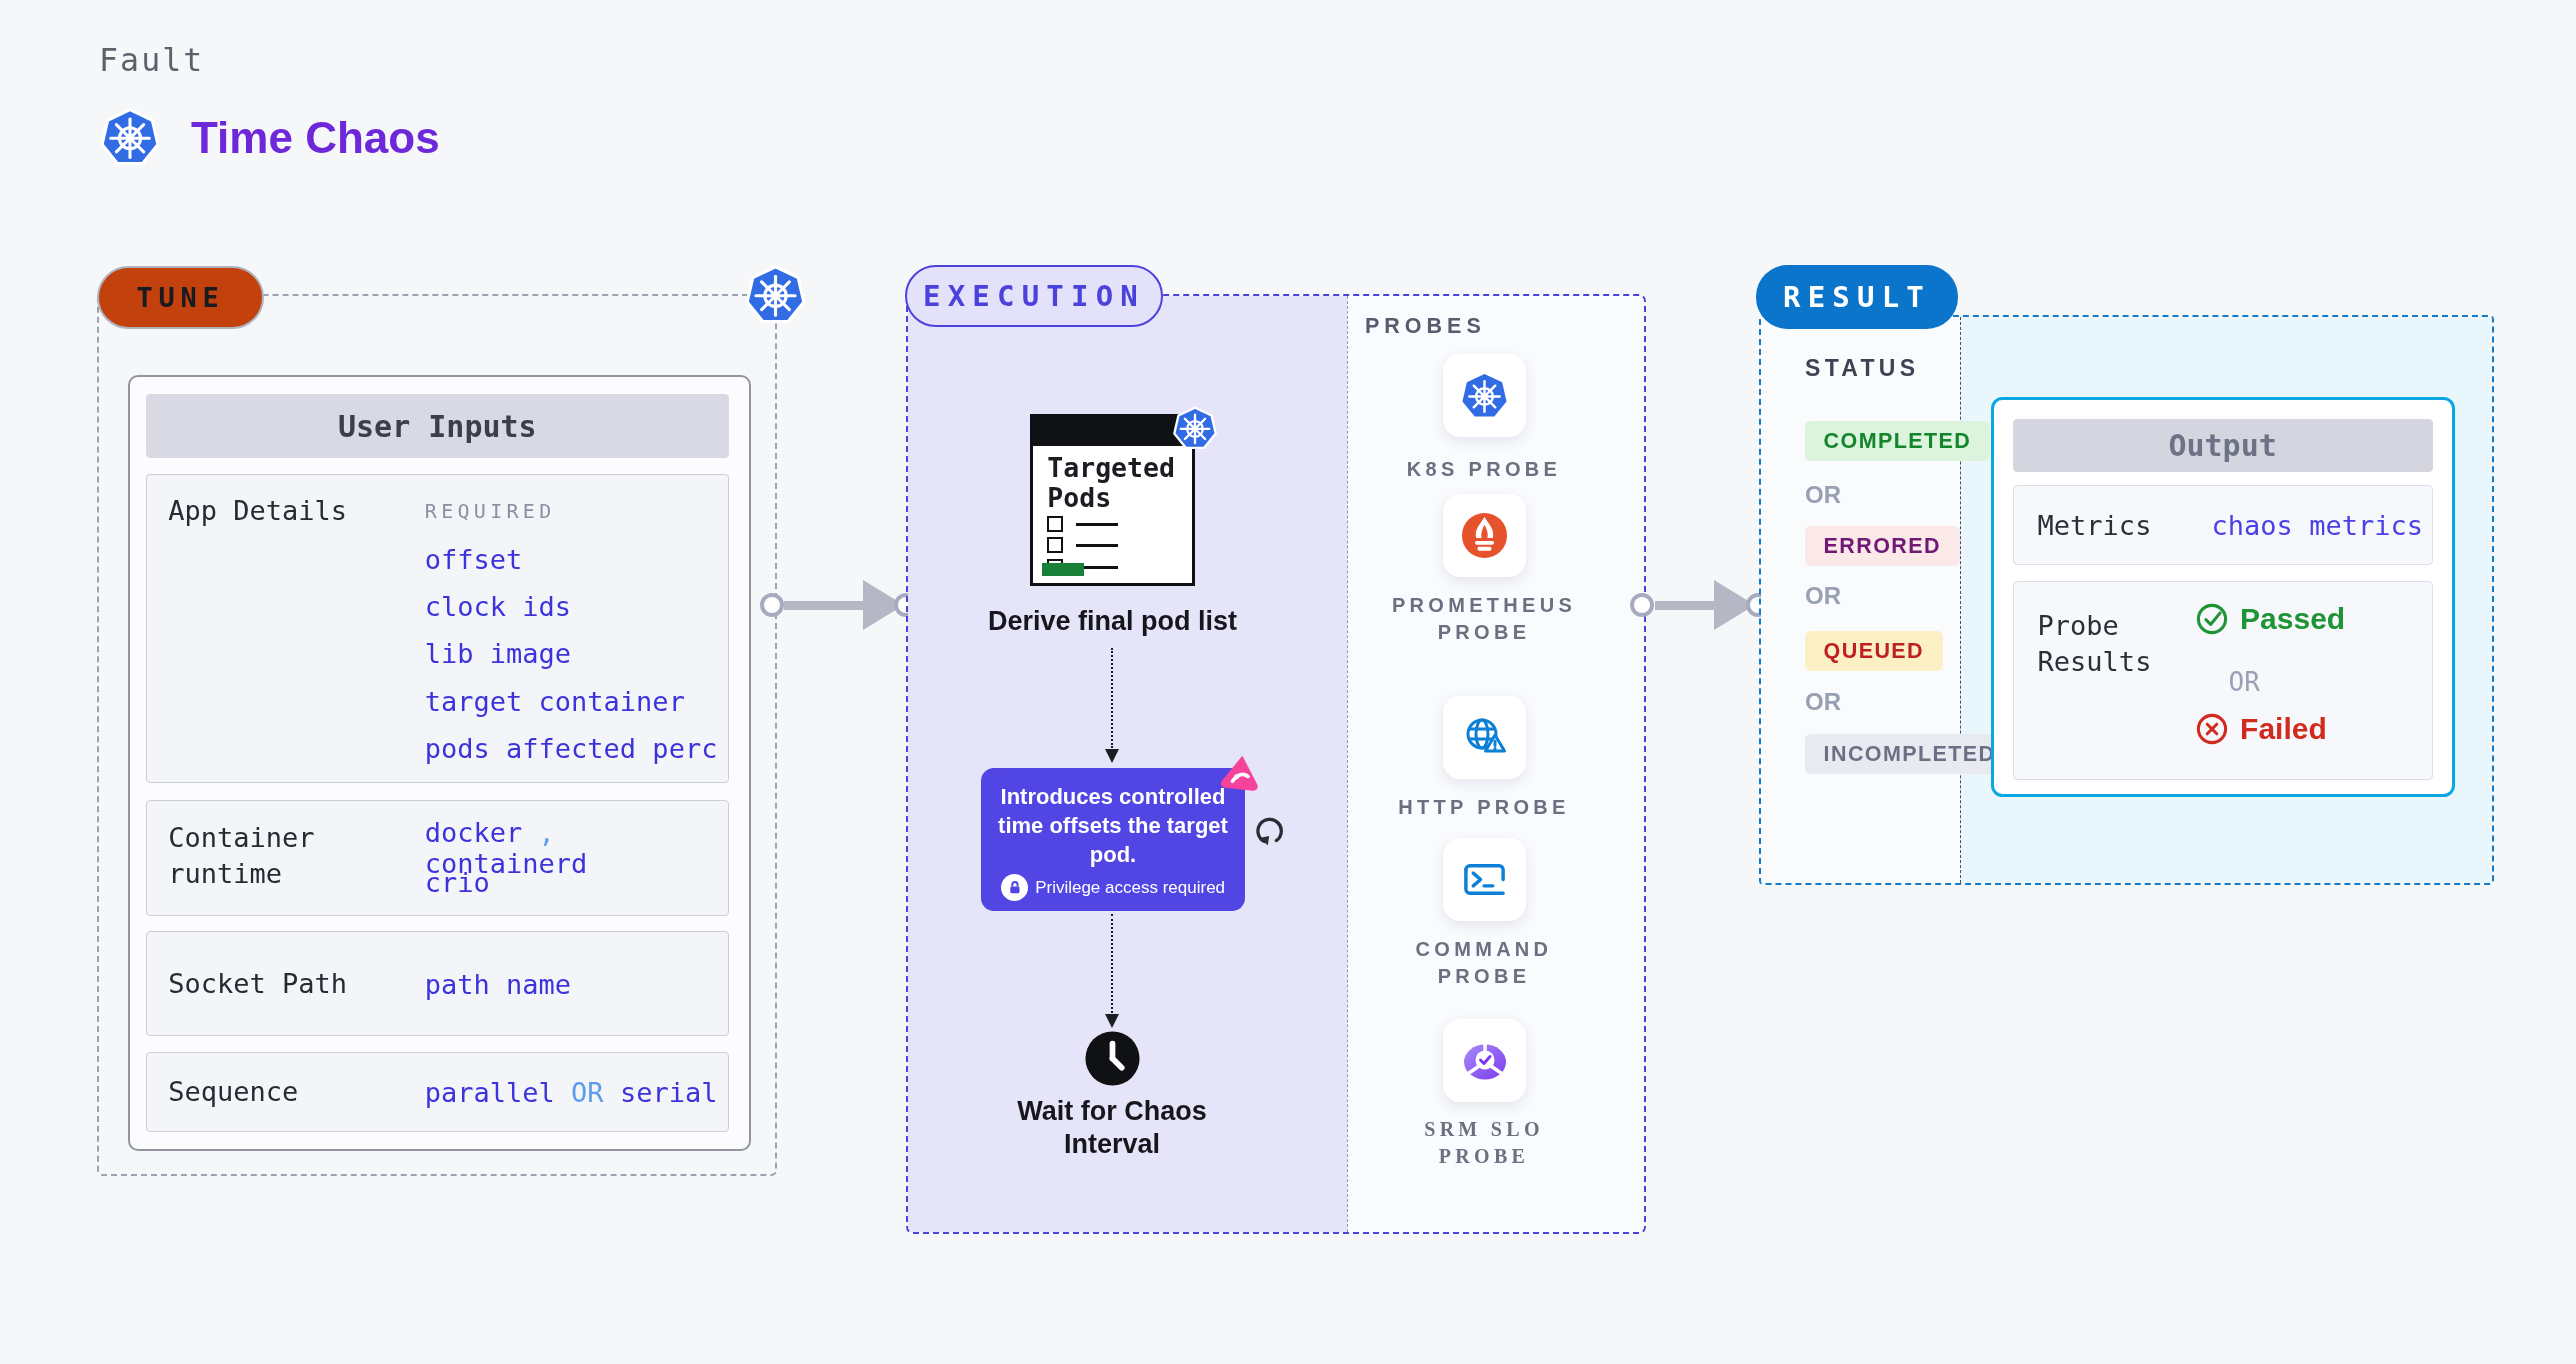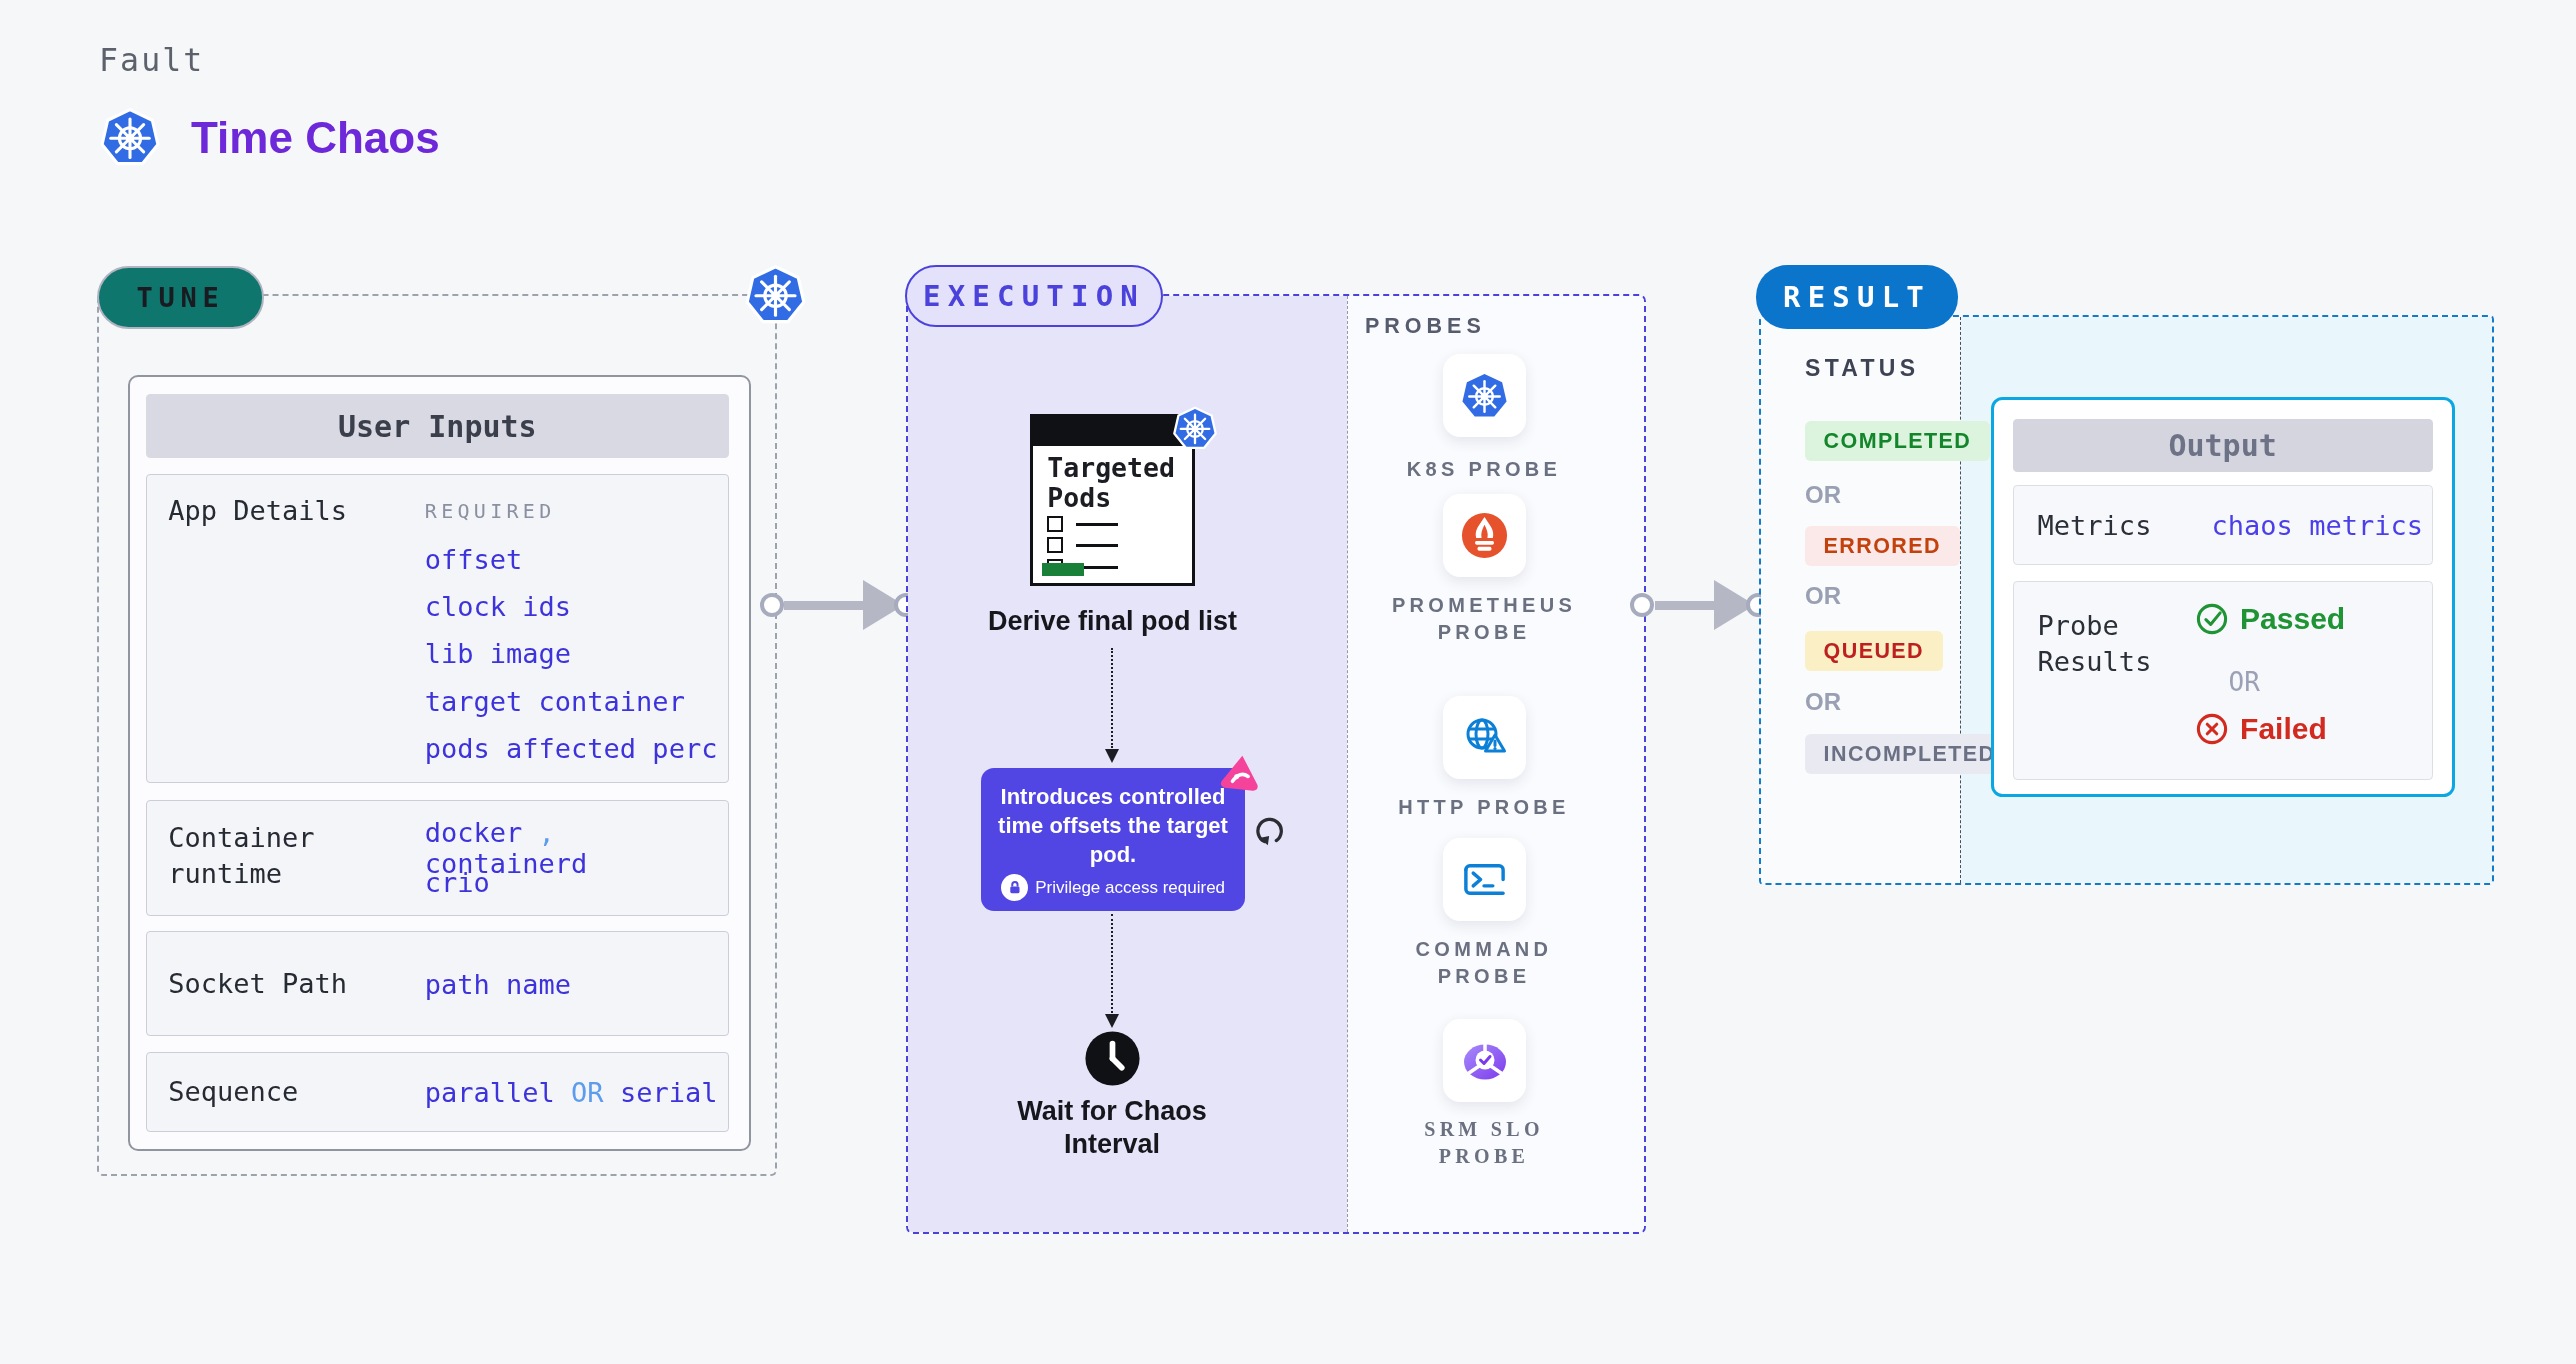--- a/index.html
+++ b/index.html
@@ -9,21 +9,21 @@
           font-family:"Liberation Sans","DejaVu Sans",sans-serif;}
   .abs{position:absolute;}
 
   
   #fault-label{left:99px;top:42px;font-size:31.5px;color:#5C616C;letter-spacing:2.1px;}
   #title-icon{left:99px;top:106px;width:62px;height:62px;}
   #page-title{left:191px;top:107px;font-size:44px;font-weight:bold;color:#6d28d9;line-height:62px;}
 
   
   #tune-panel{left:97px;top:294px;width:676px;height:878px;border:2.1px dashed #9DA2AE;border-radius:5.7px;}
-  #tune-badge{left:97px;top:266px;width:163px;height:59px;background:#0f766e;border:2.1px solid #AFB4C0;
+  #tune-badge{left:97px;top:266px;width:163px;height:59px;background:#c2410c;border:2.1px solid #AFB4C0;
               border-radius:31.5px;display:flex;align-items:center;justify-content:center;
               font-size:27px;font-weight:bold;color:#191B20;letter-spacing:5.7px;}
   #tune-k8s-icon{left:744px;top:263px;width:63px;height:63px;}
   #user-inputs{left:128px;top:375px;width:619px;height:772px;background:#FCFCFE;border:2.1px solid #90959F;border-radius:10px;}
   #ui-header{left:15.8px;top:17px;width:583px;height:64px;background:#D8D9E2;border-radius:4.3px;
              display:flex;align-items:center;justify-content:center;font-size:30px;font-weight:bold;color:#3A3F4B;}
   .ui-row{left:15.8px;width:583px;background:#F4F5F9;border:1.4px solid #CBCED8;border-radius:4px;box-sizing:border-box;}
   #row-app{top:97px;height:309px;}
   #row-runtime{top:423px;height:116px;}
   #row-socket{top:554px;height:105px;}
@@ -89,21 +89,21 @@
   
   #result-panel{left:1759px;top:315px;width:731px;height:566px;border:2.9px dashed #147BCB;border-radius:4.3px;overflow:hidden;}
   #result-left-bg{position:absolute;left:0;top:0;width:199px;height:100%;background:#FAFBFD;}
   #result-right-bg{position:absolute;left:199px;top:0;right:0;height:100%;background:#E9F6FC;border-left:1.4px dashed #4A4F5C;}
   #result-badge{left:1756px;top:265px;width:202px;height:64px;background:#0B74CB;border-radius:31.5px;
                 display:flex;align-items:center;justify-content:center;font-size:29px;font-weight:bold;color:#fff;letter-spacing:7.2px;}
   #status-title{left:1805px;top:355px;font-size:23px;font-weight:bold;letter-spacing:4.3px;color:#3E4354;}
   .status-badge{left:1805px;height:40px;border-radius:5.7px;display:inline-flex;align-items:center;
                 padding:0 18.6px;font-size:21.5px;font-weight:bold;letter-spacing:1.4px;}
   #badge-completed{top:421px;background:#DCF3DE;color:#13862B;}
-  #badge-errored{top:526px;background:#FBE9E9;color:#c2410c;}
+  #badge-errored{top:526px;background:#FBE9E9;color:#701a75;}
   #badge-queued{top:631px;background:#FBEFC5;color:#BE1F1F;}
   #badge-incompleted{top:734px;background:#E9EAF1;color:#6B7084;}
   .status-or{left:1805px;font-size:24px;font-weight:bold;color:#9AA0B3;}
   #or1{top:481px;} #or2{top:582px;} #or3{top:688px;}
 
   #output-card{left:1991px;top:397px;width:464px;height:400px;background:#fff;border:3.6px solid #0BA7E2;border-radius:11.5px;box-sizing:border-box;}
   #out-header{position:absolute;left:18.6px;top:18.6px;width:420px;height:53px;background:#D4D5DF;border-radius:4.3px;
               display:flex;align-items:center;justify-content:center;font-size:30px;font-weight:bold;color:#6E7286;}
   .out-row{position:absolute;left:18.6px;width:420px;background:#F7F8FB;border:1.4px solid #DCDEE6;border-radius:4.3px;box-sizing:border-box;}
   #out-metrics{top:85px;height:80px;}

